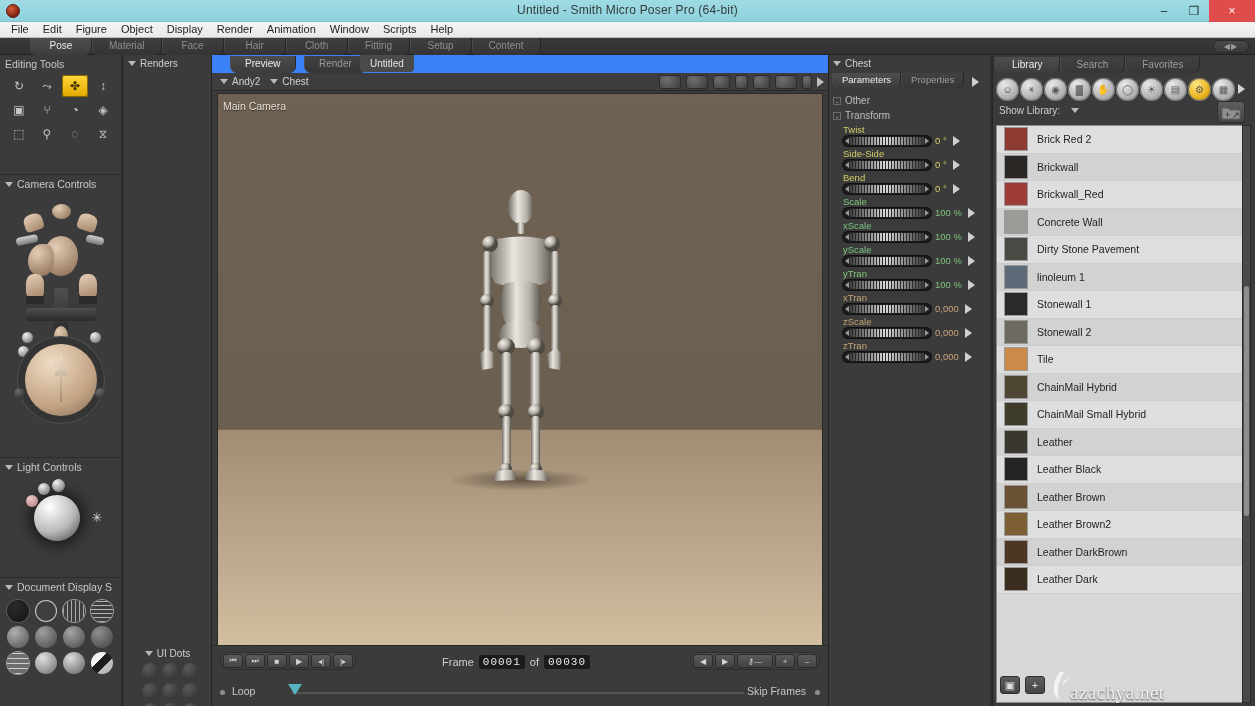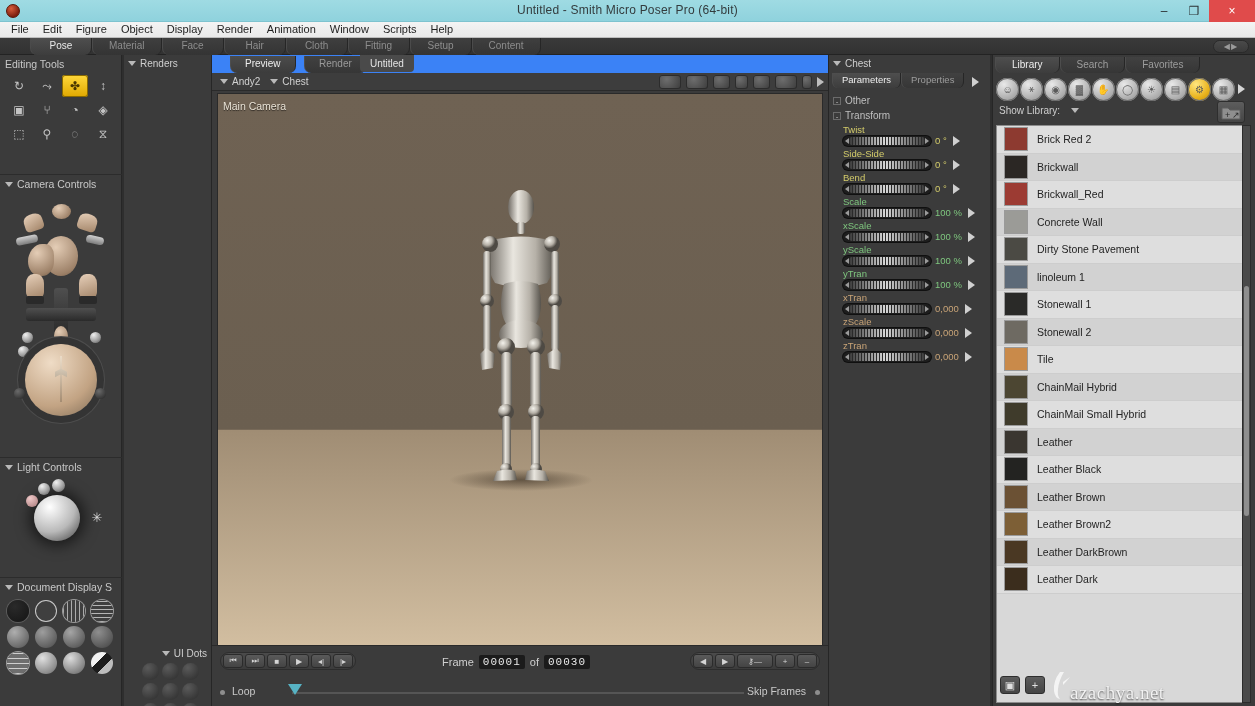--- a/index.html
+++ b/index.html
@@ -344,21 +344,21 @@
   </div>
 </div>
 
 <div id="renders" class="abs">
   <div class="ptitle">
     <span class="tri"></span><span>Renders</span>
   </div>
 </div>
 
 <div id="uidots" class="abs">
-  <div class="ptitle" style="text-align:right;">
+  <div class="ptitle" style="text-align:center;">
     <span class="tri"></span><span>UI Dots</span>
   </div>
   <div id="uidots-grid">
     <div class="udot"></div>
     <div class="udot"></div>
     <div class="udot"></div>
     <div class="udot"></div>
     <div class="udot"></div>
     <div class="udot"></div>
     <div class="udot"></div>

